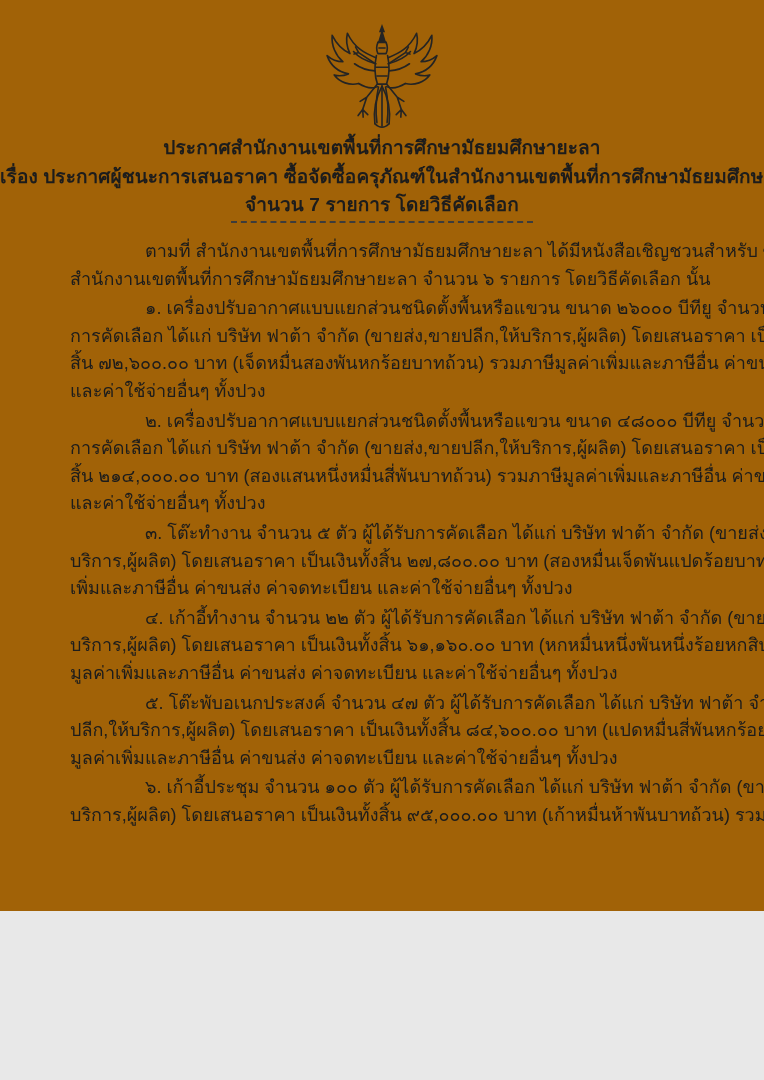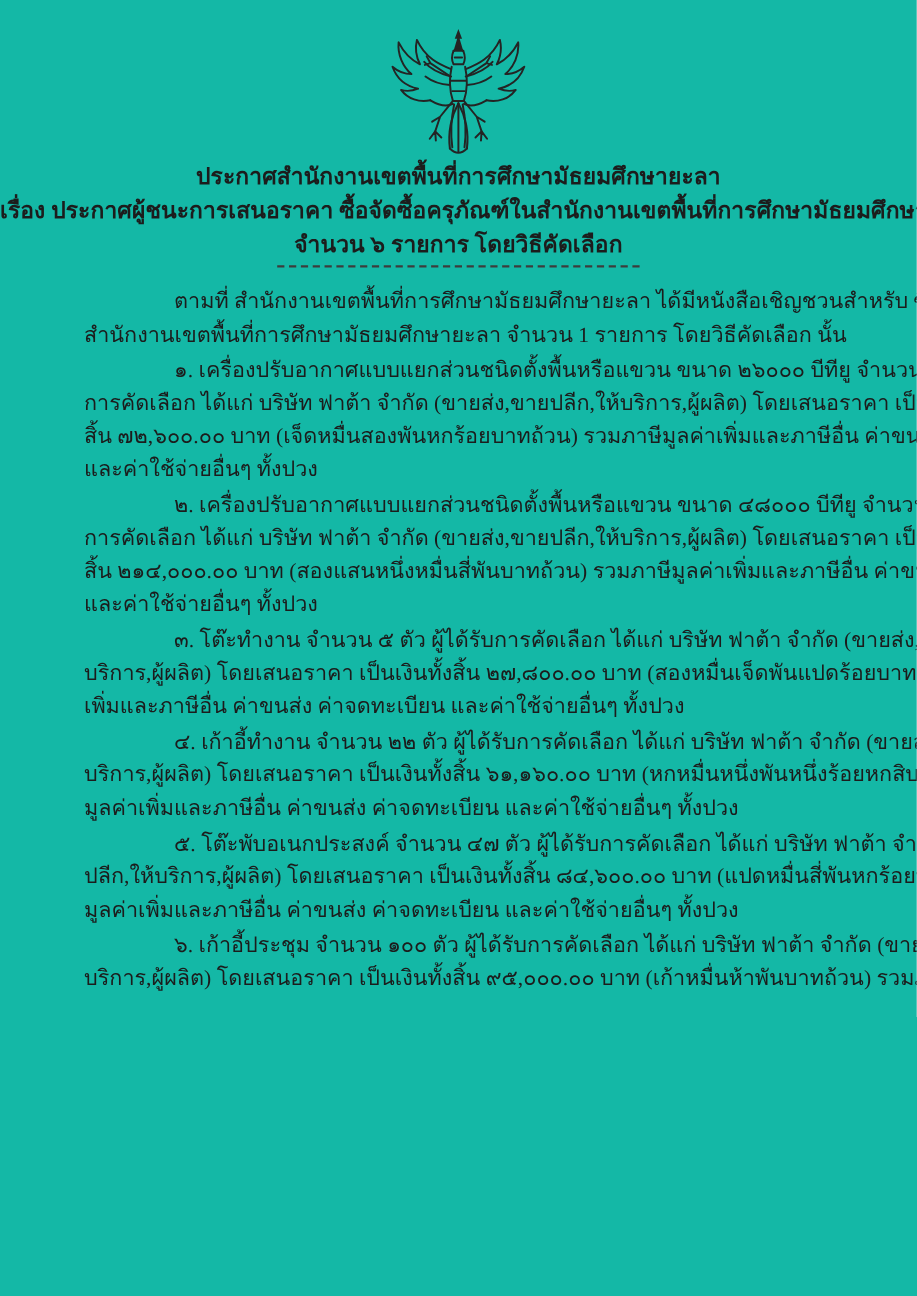--- a/index.html
+++ b/index.html
@@ -1,23 +1,23 @@
 <!DOCTYPE html>
 <html lang="th"><head>
 <meta charset="utf-8">
 <title>ประกาศผู้ชนะการเสนอราคา</title>
 <style>
   html,body{margin:0;padding:0;background:#e8e8e8;}
   .doc-page{
     position:relative;
-    width:764px;height:1080px;
+    width:764px;height:911px;
     margin:0 auto;
-    background:#14b8a6;
+    background:#a16207;
     overflow:hidden;
-    font-family:Liberation Serif, serif;
+    font-family:Liberation Sans, sans-serif;
     color:#1c1c1c;
   }
   .emblem{
     position:absolute;top:22px;left:50%;
     transform:translateX(-50%);
     width:122px;height:114px;
   }
   .title-block{
     position:absolute;top:134px;left:0;right:0;
     text-align:center;
@@ -89,30 +89,30 @@
 
         <path d="M37 60.5 Q48 67 55.5 63.5"></path>
         <path d="M83 60.5 Q72 67 64.5 63.5"></path>
       </g>
     </svg>
   </div>
 
   <div class="title-block">
     <span class="title-line">ประกาศสำนักงานเขตพื้นที่การศึกษามัธยมศึกษายะลา</span>
     <span class="title-line">เรื่อง ประกาศผู้ชนะการเสนอราคา ซื้อจัดซื้อครุภัณฑ์ในสำนักงานเขตพื้นที่การศึกษามัธยมศึกษายะลา</span>
-    <span class="title-line">จำนวน ๖ รายการ โดยวิธีคัดเลือก</span>
+    <span class="title-line">จำนวน 7 รายการ โดยวิธีคัดเลือก</span>
   </div>
 
   <div class="divider"></div>
 
   <div class="body-block">
 
     <p class="para">
       <span class="line first">ตามที่ สำนักงานเขตพื้นที่การศึกษามัธยมศึกษายะลา ได้มีหนังสือเชิญชวนสำหรับ ซื้อจัดซื้อครุภัณฑ์ใน</span>
-      <span class="line">สำนักงานเขตพื้นที่การศึกษามัธยมศึกษายะลา จำนวน 1 รายการ โดยวิธีคัดเลือก  นั้น</span>
+      <span class="line">สำนักงานเขตพื้นที่การศึกษามัธยมศึกษายะลา จำนวน ๖ รายการ โดยวิธีคัดเลือก  นั้น</span>
     </p>
 
     <p class="para">
       <span class="line first">๑. เครื่องปรับอากาศแบบแยกส่วนชนิดตั้งพื้นหรือแขวน ขนาด ๒๖๐๐๐ บีทียู จำนวน ๒ เครื่อง ผู้ได้รับ</span>
       <span class="line">การคัดเลือก ได้แก่ บริษัท ฟาต้า จำกัด (ขายส่ง,ขายปลีก,ให้บริการ,ผู้ผลิต) โดยเสนอราคา เป็นเงินทั้ง</span>
       <span class="line">สิ้น ๗๒,๖๐๐.๐๐ บาท (เจ็ดหมื่นสองพันหกร้อยบาทถ้วน) รวมภาษีมูลค่าเพิ่มและภาษีอื่น ค่าขนส่ง ค่าจดทะเบียน</span>
       <span class="line">และค่าใช้จ่ายอื่นๆ ทั้งปวง</span>
     </p>
 
     <p class="para">

